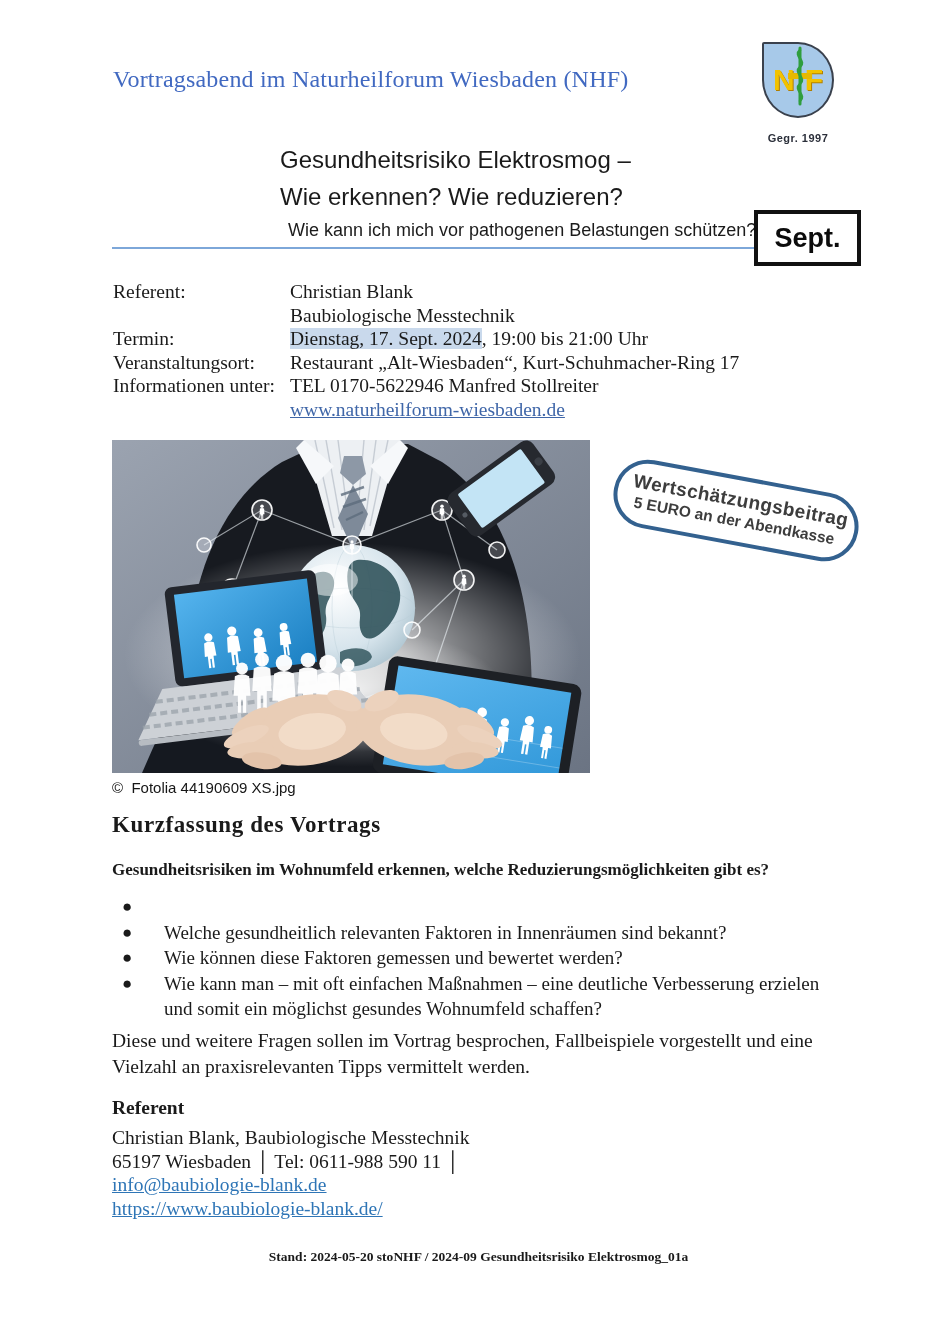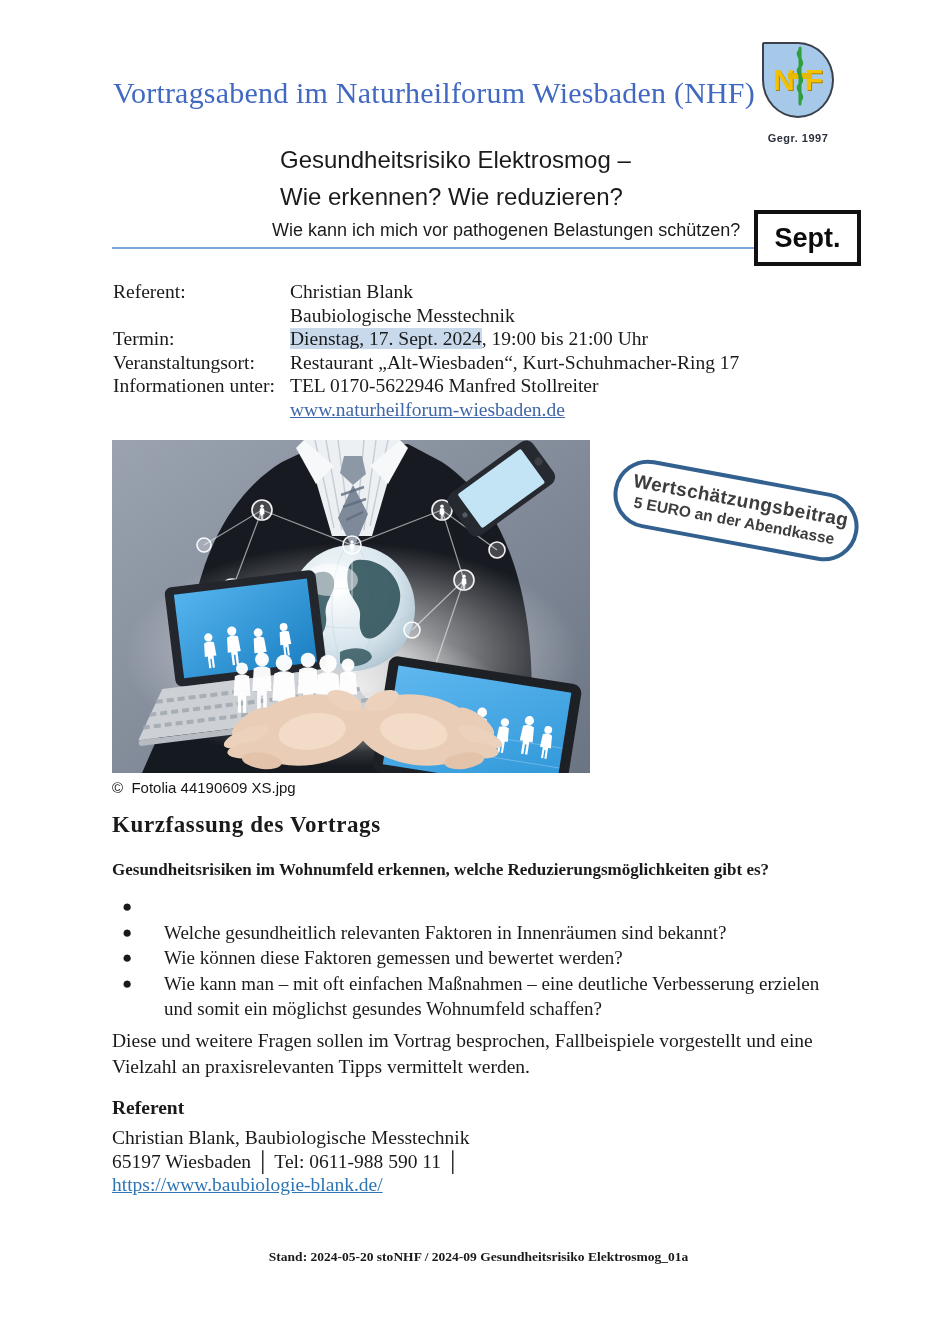--- a/index.html
+++ b/index.html
@@ -5,34 +5,34 @@
   :root{
     --title_blue:#4169c1; --rule_blue:#7da7d9; --highlight:#c9d9ec;
     --link_blue:#3f66a8; --link_light_blue:#2e75b6; --badge_border:#33618f;
     --badge_text:#3d3d3d; --month_border:#111111; --text_dark:#1b1b1b;
   }
   *{margin:0;padding:0;box-sizing:border-box}
   body{background:#ffffff;font-family:"Liberation Serif",serif;color:#1a1a1a}
   .page{position:relative;width:932px;height:1320px;background:#fff;overflow:hidden}
   .abs{position:absolute}
 
-  .doc-title{left:113px;top:76px;font-size:30px;color:var(--title_blue);letter-spacing:.2px}
+  .doc-title{left:113px;top:66px;font-size:24px;color:var(--title_blue);letter-spacing:.2px}
 
   .logo{left:748px;top:42px;width:100px;text-align:center}
   .droplet{width:72px;height:76px;margin:0 auto;background:#a7c9e9;border:2px solid #3a414d;
     border-radius:2px 50% 50% 50%;display:flex;align-items:center;justify-content:center}
   .logo-letter{font-family:"Liberation Sans",sans-serif;font-weight:700;font-size:30px;
     color:#f2c200;text-shadow:1px 1px 0 #b07e00;line-height:1}
   .staff{margin:0 -5px;position:relative;top:-2px}
   .founded{margin-top:14px;font-family:"Liberation Sans",sans-serif;font-weight:700;
     font-size:11px;color:#2b2f3a;letter-spacing:.5px}
 
   .evt-title{left:280px;top:141px;font-family:Liberation Sans, sans-serif;
     font-size:24px;line-height:37px;color:var(--text_dark)}
-  .evt-sub{left:272px;top:220px;font-family:"Liberation Sans",sans-serif;
+  .evt-sub{left:288px;top:220px;font-family:"Liberation Sans",sans-serif;
     font-size:18px;color:var(--text_dark)}
   .rule{left:112px;top:247px;width:643px;height:2px;background:var(--rule_blue)}
   .month-badge{left:754px;top:210px;width:107px;height:56px;border:4px solid var(--month_border);
     background:#fff;display:flex;align-items:center;justify-content:center;
     font-family:"Liberation Sans",sans-serif;font-weight:700;font-size:27px;color:#0c0c0c}
 
   .details{left:113px;top:280px;width:720px;font-size:19.5px;line-height:23.6px}
   .drow{display:flex}
   .dlabel{width:177px;flex:none}
   .hl{background:var(--highlight)}
@@ -310,20 +310,21 @@
         <span>Wie kann man – mit oft einfachen Maßnahmen – eine deutliche Verbesserung erzielen und somit ein möglichst gesundes Wohnumfeld schaffen?</span>
       </li>
   </ul>
 
   <div class="abs closing">Diese und weitere Fragen sollen im Vortrag besprochen, Fallbeispiele vorgestellt und eine Vielzahl an praxisrelevanten Tipps vermittelt werden.</div>
 
   <div class="abs referent">
     <div class="rh">Referent</div>
     <div>Christian Blank, Baubiologische Messtechnik</div>
     <div>65197 Wiesbaden │ Tel: 0611-988 590 11 │</div>
+    <div><a class="doc-link-light" href="#">info@baubiologie-blank.de</a></div>
     <div><a class="doc-link-light" href="#">https://www.baubiologie-blank.de/</a></div>
   </div>
 
   <div class="abs footer">
     <span>Stand: 2024-05-20 sto</span>
     <span>NHF / 2024-09 Gesundheitsrisiko Elektrosmog_01a</span>
   </div>
 
 </div>
 

